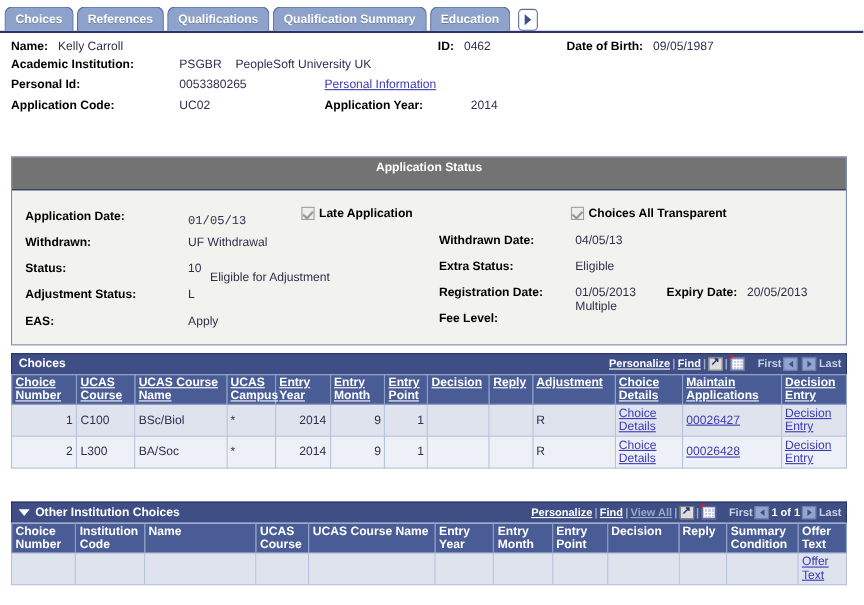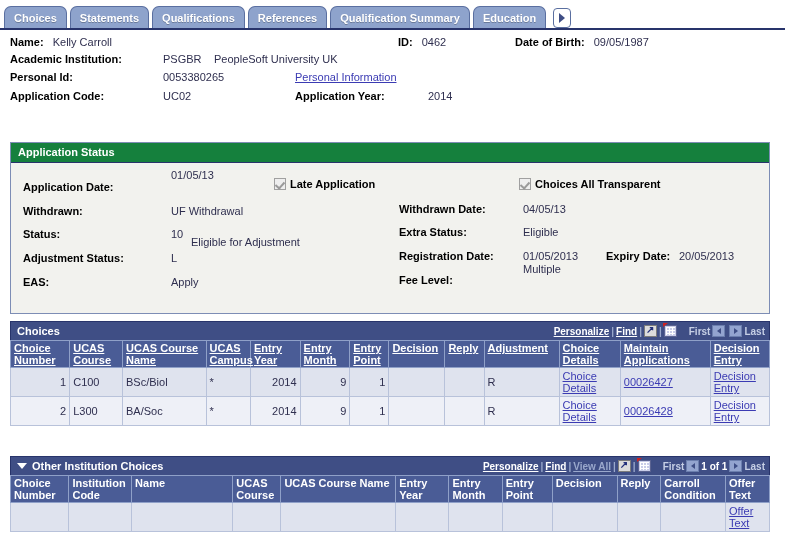--- a/index.html
+++ b/index.html
@@ -74,28 +74,29 @@
     height: 1px; background: #8b9dc3;
   }
 
   
   .grpbox {
     position: absolute;
     border: 1px solid #7d8db5;
     background: #f2f2ee;
   }
   .grphdr {
-    background: #15803d;
+    background: #737373;
     color: #ffffff;
     font-weight: bold;
     font-size: 11px;
     padding: 3px 7px;
-    height: 20px;
+    height: 30px;
     line-height: 12px;
     border-bottom: 1px solid #28346b;
+    text-align: center;
   }
   .grpbody { position: relative; height: 128px; }
 
   
   .cbwrap { display: inline-flex; align-items: center; }
   .cbox {
     width: 12px; height: 12px;
     border: 1px solid #a0a0a0;
     background: #eeeeee;
     display: inline-block;
@@ -228,27 +229,24 @@
   }
 </style>
 </head>
 <body>
 
 <div class="tabbar">
   <div class="tab">
     <span>Choices</span>
   </div>
   <div class="tab">
-    <span>Statements</span>
+    <span>References</span>
   </div>
   <div class="tab">
     <span>Qualifications</span>
-  </div>
-  <div class="tab">
-    <span>References</span>
   </div>
   <div class="tab">
     <span>Qualification Summary</span>
   </div>
   <div class="tab">
     <span>Education</span>
   </div>
   <div class="tab-arrow">
     <svg width="10" height="12" viewBox="0 0 10 12">
         <path d="M2 1 L8 6 L2 11 Z" fill="#3f4e85"></path>
@@ -305,21 +303,21 @@
   <div class="rule"></div>
 </div>
 
 <div class="grpbox" style="left:10px; top:142px; width:760px; height:172px;">
   <div class="grphdr">Application Status</div>
   <div class="grpbody">
 
     <div style="position:absolute; left:12px; top:18px;">
       <span class="lbl">Application Date:</span>
     </div>
-    <div style="position:absolute; left:160px; top:6px;">
+    <div style="position:absolute; left:160px; top:23px;font-family:Liberation Mono, monospace;">
       <span class="val">01/05/13</span>
     </div>
     <div class="cbwrap" style="position:absolute; left:263px; top:15px;">
       <span class="cbox checked"></span>
       <span class="cblabel">Late Application</span>
     </div>
     <div class="cbwrap" style="position:absolute; left:508px; top:15px;">
       <span class="cbox checked"></span>
       <span class="cblabel">Choices All Transparent</span>
     </div>
@@ -530,21 +528,21 @@
         <th><span>Choice Number</span></th>
         <th><span>Institution Code</span></th>
         <th><span>Name</span></th>
         <th><span>UCAS Course</span></th>
         <th><span>UCAS Course Name</span></th>
         <th><span>Entry Year</span></th>
         <th><span>Entry Month</span></th>
         <th><span>Entry Point</span></th>
         <th><span>Decision</span></th>
         <th><span>Reply</span></th>
-        <th><span>Carroll Condition</span></th>
+        <th><span>Summary Condition</span></th>
         <th><span>Offer Text</span></th>
       </tr>
     </thead>
     <tbody>
       <tr class="r-odd">
         <td></td>
         <td></td>
         <td></td>
         <td></td>
         <td></td>

